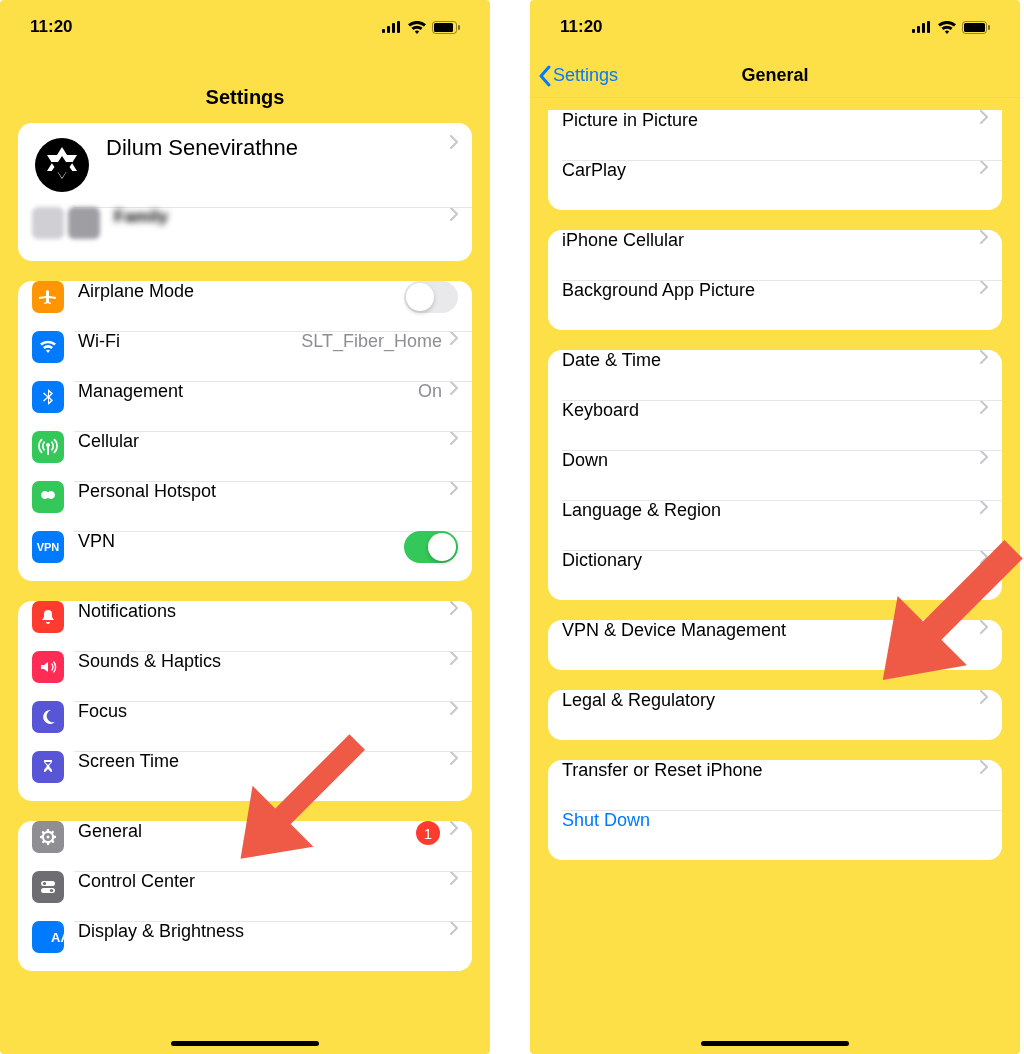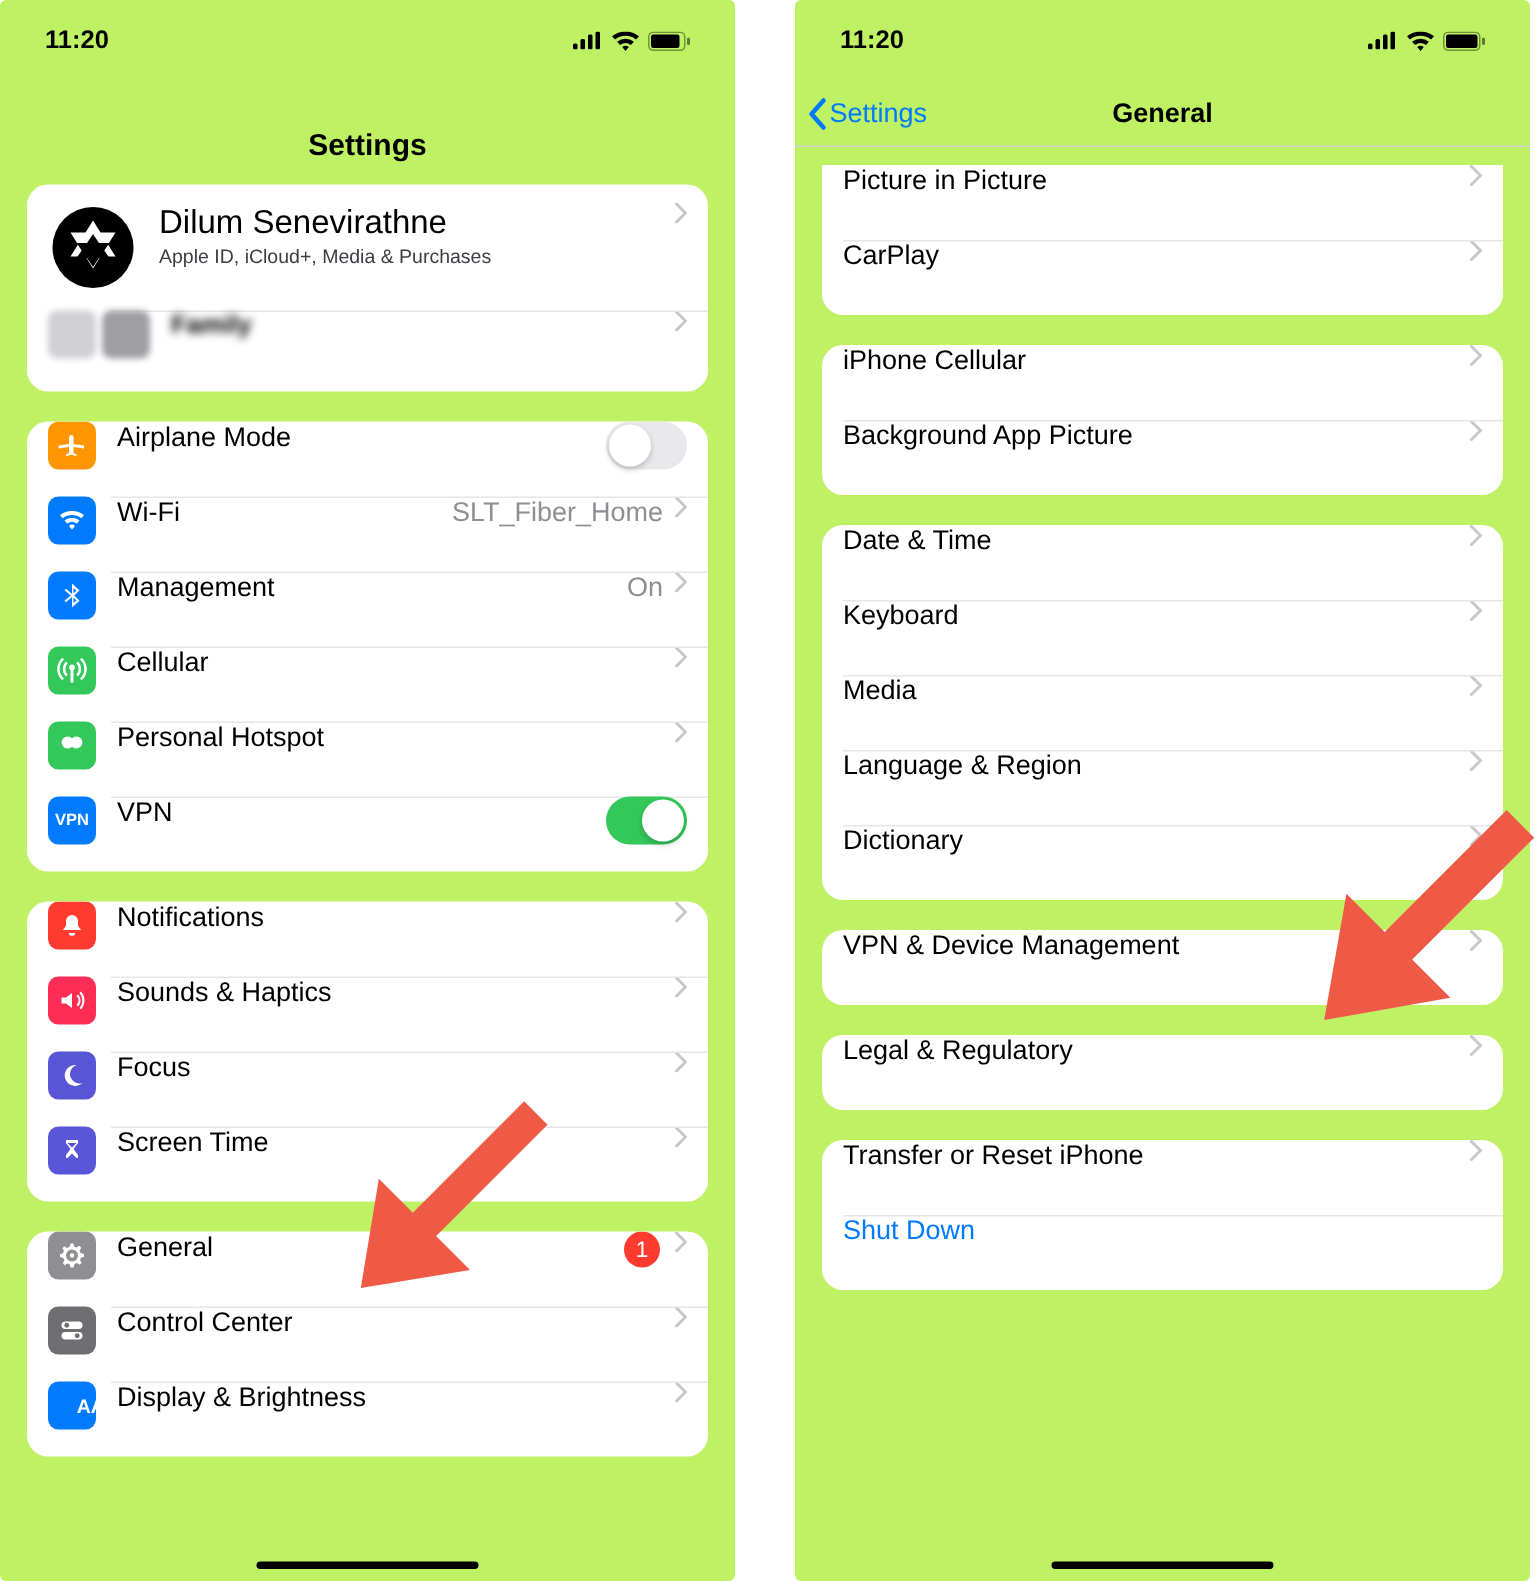--- a/index.html
+++ b/index.html
@@ -8,21 +8,21 @@
     background: #fff;
     width: 1024px;
     height: 1054px;
     display: flex;
     gap: 40px;
     position: relative;
   }
   .phone {
     width: 490px;
     height: 1054px;
-    background: #bef264;
+    background: #fde047;
     position: relative;
     overflow: hidden;
     border-radius: 4px;
   }
   .status-bar {
     height: 54px;
     display: flex;
     justify-content: space-between;
     align-items: center;
     padding: 0 30px 0 30px;
@@ -271,21 +271,20 @@
         <span class="avatar">
           <svg width="58" height="58" viewBox="0 0 58 58">
             <circle cx="29" cy="29" r="29" fill="#fff"></circle>
             <circle cx="29" cy="29" r="27" fill="#000"></circle>
             <polygon points="29,11 34,19 44,19 39,27 44,35 34,35 29,43 24,35 14,35 19,27 14,19 24,19" fill="#fff"></polygon>
             <polygon points="29,20 33,26 40,26 36.5,31 40,36 33,36 29,42 25,36 18,36 21.5,31 18,26 25,26" fill="#000"></polygon>
           </svg>
         </span>
         <div class="profile-text">
           <div class="profile-name">Dilum Senevirathne</div>
-          <div class="profile-sub">Apple ID, iCloud+, Media &amp; Purchases</div>
         </div>
         <span class="chevron">
           <svg width="8" height="14" viewBox="0 0 8 14">
               <path d="M1 1l6 6-6 6" stroke="#c7c7cc" stroke-width="2" fill="none" stroke-linecap="round"></path>
             </svg>
         </span>
       </div>
       <div class="cell family-cell">
         <span class="family-avatars">
           <span class="fam-av blur"></span>
@@ -526,21 +525,21 @@
               <path d="M1 1l6 6-6 6" stroke="#c7c7cc" stroke-width="2" fill="none" stroke-linecap="round"></path>
             </svg></span>
       </div>
       <div class="cell no-icon">
         <span class="cell-label">Keyboard</span>
         <span class="chevron"><svg width="8" height="14" viewBox="0 0 8 14">
               <path d="M1 1l6 6-6 6" stroke="#c7c7cc" stroke-width="2" fill="none" stroke-linecap="round"></path>
             </svg></span>
       </div>
       <div class="cell no-icon">
-        <span class="cell-label">Media</span>
+        <span class="cell-label">Down</span>
         <span class="chevron"><svg width="8" height="14" viewBox="0 0 8 14">
               <path d="M1 1l6 6-6 6" stroke="#c7c7cc" stroke-width="2" fill="none" stroke-linecap="round"></path>
             </svg></span>
       </div>
       <div class="cell no-icon">
         <span class="cell-label">Language &amp; Region</span>
         <span class="chevron"><svg width="8" height="14" viewBox="0 0 8 14">
               <path d="M1 1l6 6-6 6" stroke="#c7c7cc" stroke-width="2" fill="none" stroke-linecap="round"></path>
             </svg></span>
       </div>

